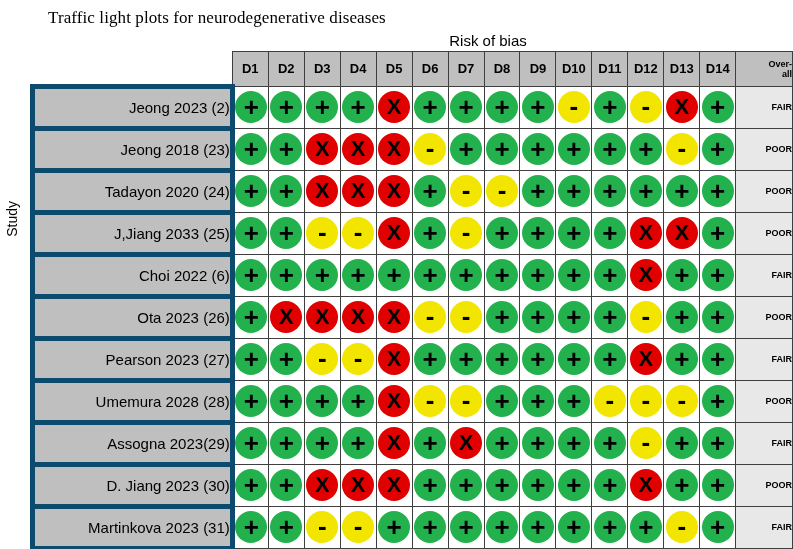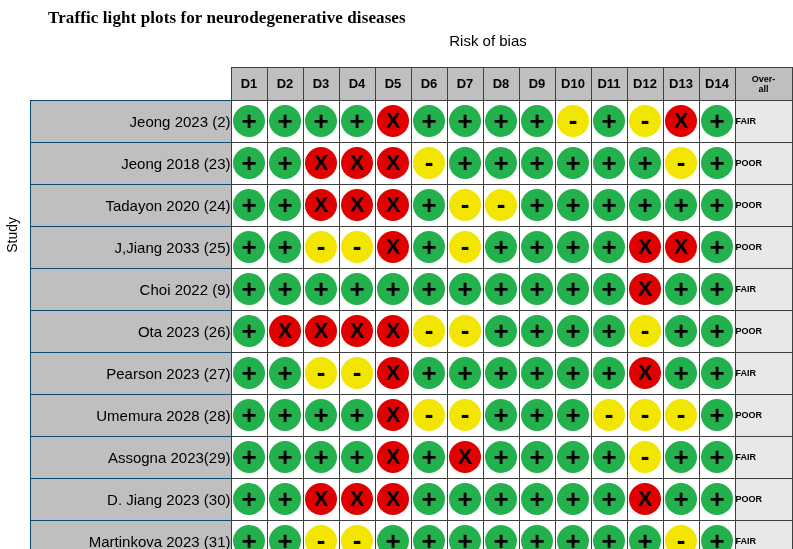--- a/index.html
+++ b/index.html
@@ -10,21 +10,21 @@
   body {
     width: 793px;
     height: 549px;
     font-family: "Liberation Sans", sans-serif;
     color: #000;
     overflow: hidden;
     position: relative;
   }
   #title {
     font-family: "Liberation Serif", serif;
-    font-weight: bold;
+    font-weight: normal;
     font-size: 17px;
     margin: 8px 6px 4px 48px;
     letter-spacing: 0.1px;
   }
   #plot-wrap {
     position: relative;
     margin-left: 0;
     display: flex;
     align-items: flex-start;
   }
@@ -40,36 +40,36 @@
   }
   #grid-area {
     position: relative;
     margin-left: 4px;
   }
   #risk-label {
     font-size: 15px;
     text-align: center;
     width: 540px;
     margin-left: 218px;
-    margin-bottom: 18px;
+    margin-bottom: 2px;
     font-family: "Liberation Sans", sans-serif;
   }
   table.tl {
     border-collapse: collapse;
     table-layout: fixed;
   }
   table.tl td, table.tl th {
     padding: 0;
     margin: 0;
   }
   .study-cell {
     width: 200px;
     height: 42px;
     background: #bfbfbf;
-    border: 1px solid #0c4a6e;
+    border: 5px solid #0c4a6e;
     text-align: right;
     padding-right: 10px;
     font-size: 15px;
     font-family: "Liberation Sans", sans-serif;
     white-space: nowrap;
     box-sizing: border-box;
   }
   .hdr-corner {
     width: 200px;
     height: 32px;
@@ -85,42 +85,42 @@
     vertical-align: middle;
     font-size: 13px;
     font-family: "Liberation Sans", sans-serif;
     box-sizing: border-box;
   }
   .overall-hdr {
     width: 35px;
     height: 32px;
     background: #bfbfbf;
     border: 1px solid #3f3f3f;
-    text-align: center;
+    text-align: right;
     vertical-align: middle;
     font-size: 9px;
     line-height: 10px;
     font-family: "Liberation Sans", sans-serif;
     box-sizing: border-box;
   }
   .dom-cell {
     width: 36px;
     height: 42px;
     background: #ffffff;
     border: 1px solid #3f3f3f;
     text-align: center;
     vertical-align: middle;
     box-sizing: border-box;
   }
   .overall-cell {
     width: 57px;
     height: 42px;
     background: #e8e8e8;
     border: 1px solid #3f3f3f;
-    text-align: left;
+    text-align: right;
     vertical-align: middle;
     font-size: 9px;
     font-weight: bold;
     font-family: "Liberation Sans", sans-serif;
     box-sizing: border-box;
   }
   .judge {
     display: inline-block;
     width: 32px;
     height: 32px;
@@ -244,21 +244,21 @@
             <td class="dom-cell"><span class="judge low"><span class="sym">+</span></span></td>
             <td class="dom-cell"><span class="judge low"><span class="sym">+</span></span></td>
             <td class="dom-cell"><span class="judge low"><span class="sym">+</span></span></td>
             <td class="dom-cell"><span class="judge low"><span class="sym">+</span></span></td>
             <td class="dom-cell"><span class="judge high"><span class="sym">X</span></span></td>
             <td class="dom-cell"><span class="judge high"><span class="sym">X</span></span></td>
             <td class="dom-cell"><span class="judge low"><span class="sym">+</span></span></td>
             <td class="overall-cell">POOR</td>
           </tr>
           <tr>
-            <td class="study-cell">Choi 2022 (9)</td>
+            <td class="study-cell">Choi 2022 (6)</td>
             <td class="dom-cell"><span class="judge low"><span class="sym">+</span></span></td>
             <td class="dom-cell"><span class="judge low"><span class="sym">+</span></span></td>
             <td class="dom-cell"><span class="judge low"><span class="sym">+</span></span></td>
             <td class="dom-cell"><span class="judge low"><span class="sym">+</span></span></td>
             <td class="dom-cell"><span class="judge low"><span class="sym">+</span></span></td>
             <td class="dom-cell"><span class="judge low"><span class="sym">+</span></span></td>
             <td class="dom-cell"><span class="judge low"><span class="sym">+</span></span></td>
             <td class="dom-cell"><span class="judge low"><span class="sym">+</span></span></td>
             <td class="dom-cell"><span class="judge low"><span class="sym">+</span></span></td>
             <td class="dom-cell"><span class="judge low"><span class="sym">+</span></span></td>

